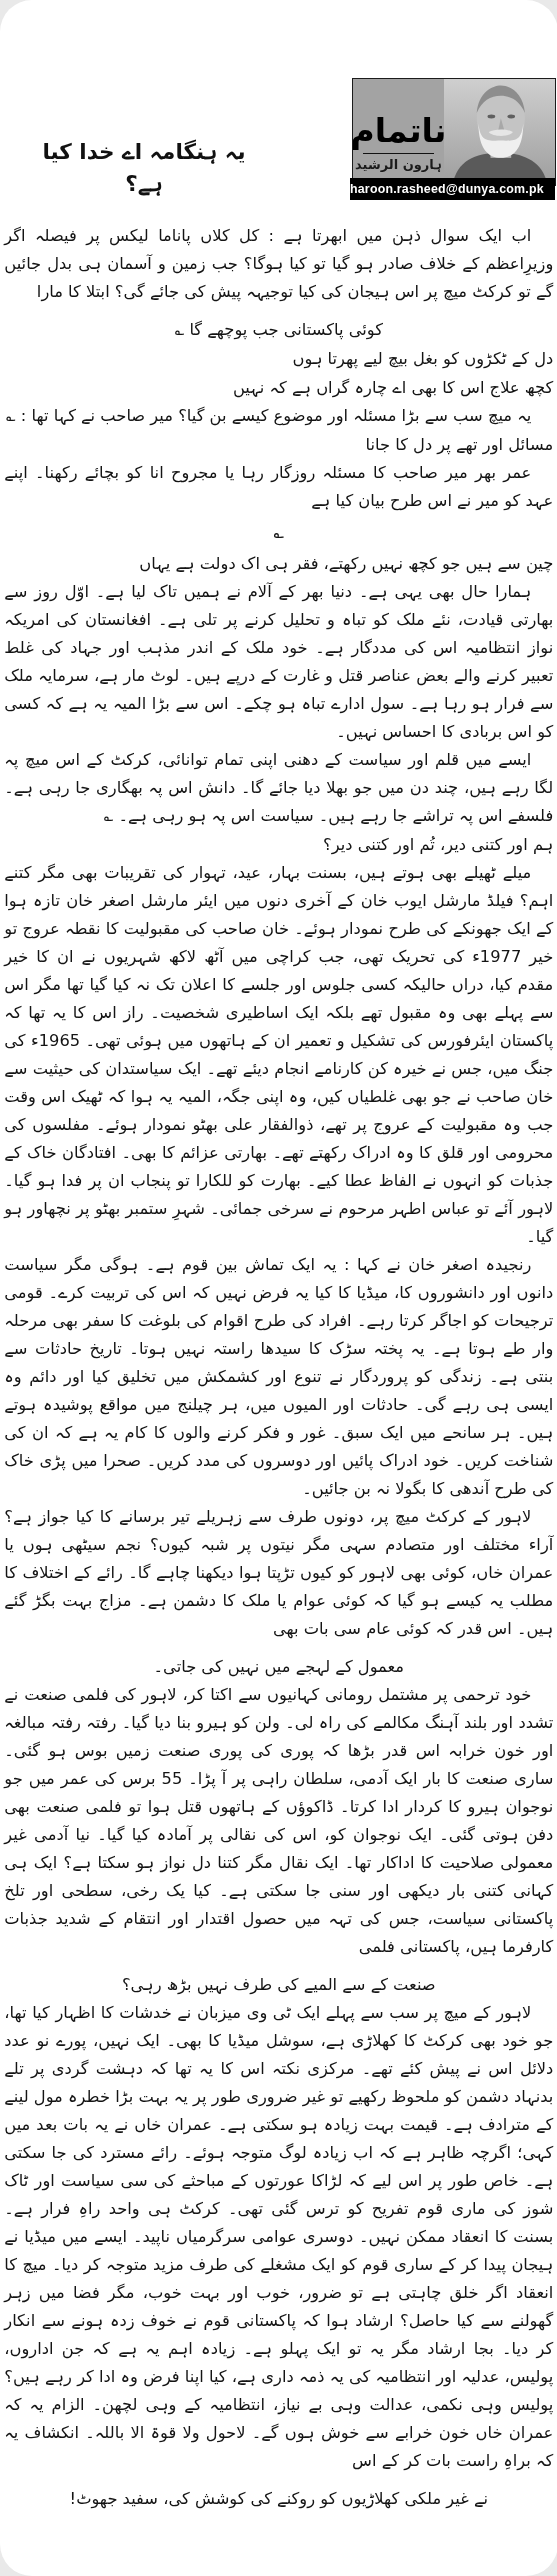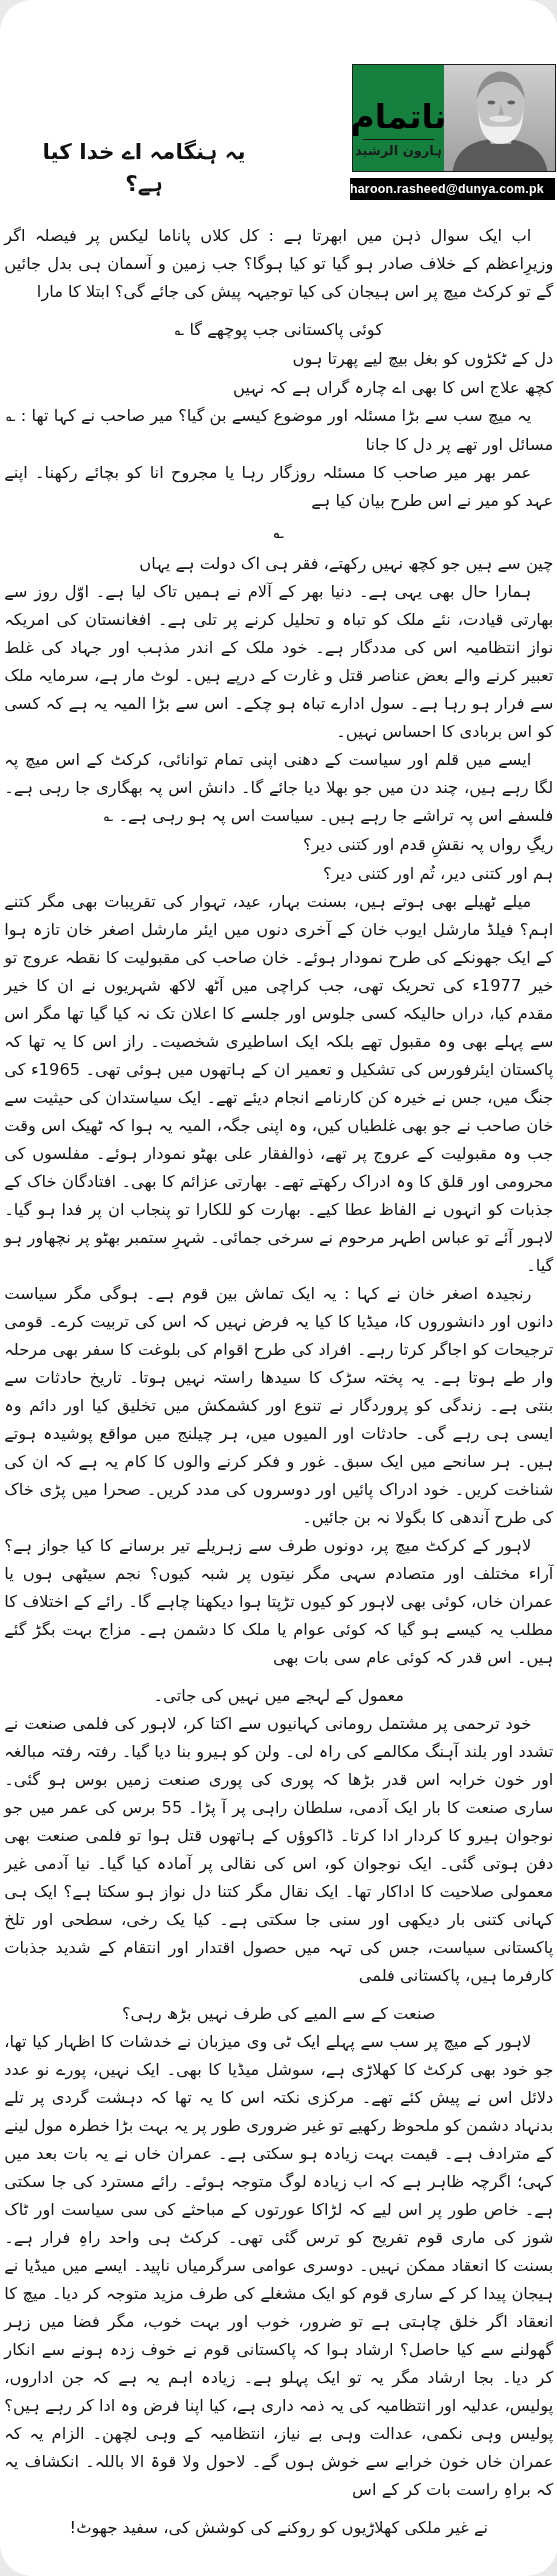--- a/index.html
+++ b/index.html
@@ -9,22 +9,22 @@
     font-family:"DejaVu Sans",sans-serif;
     border-radius:32px;
   }
   
   .headline{
     position:absolute;left:41px;top:136px;width:206px;
     direction:rtl;text-align:center;
     font-size:21.5px;font-weight:bold;line-height:1.5;color:#111;
   }
   .author-box{
-    position:absolute;left:352px;top:64px;width:202px;height:106px;
-    border:1.7px solid #1c1c1c;background:#15803d;
+    position:absolute;left:352px;top:78px;width:202px;height:106px;
+    border:1.7px solid #1c1c1c;background:#a3a3a3;
     display:flex;flex-direction:row;overflow:hidden;
   }
   .title-cell{
     width:45%;display:flex;flex-direction:column;align-items:center;justify-content:center;
     padding-top:22px;
   }
   .column-title{
     direction:rtl;font-size:33px;font-weight:bold;color:#000;line-height:1.05;
     letter-spacing:-0.9px;
   }
@@ -100,21 +100,20 @@
       <p class="blk short-end">کوئی پاکستانی جب پوچھے گا ؎</p>
       <p class="blk verse">دل کے ٹکڑوں کو بغل بیچ لیے پھرتا ہوں</p>
       <p class="blk verse">کچھ علاج اس کا بھی اے چارہ گراں ہے کہ نہیں</p>
       <p class="blk para">یہ میچ سب سے بڑا مسئلہ اور موضوع کیسے بن گیا؟ میر صاحب نے کہا تھا : ؎</p>
       <p class="blk verse">مسائل اور تھے پر دل کا جانا</p>
       <p class="blk para">عمر بھر میر صاحب کا مسئلہ روزگار رہا یا مجروح انا کو بچائے رکھنا۔ اپنے عہد کو میر نے اس طرح بیان کیا ہے</p>
       <p class="blk marker">؎</p>
       <p class="blk verse">چین سے ہیں جو کچھ نہیں رکھتے، فقر ہی اک دولت ہے یہاں</p>
       <p class="blk para">ہمارا حال بھی یہی ہے۔ دنیا بھر کے آلام نے ہمیں تاک لیا ہے۔ اوّل روز سے بھارتی قیادت، نئے ملک کو تباہ و تحلیل کرنے پر تلی ہے۔ افغانستان کی امریکہ نواز انتظامیہ اس کی مددگار ہے۔ خود ملک کے اندر مذہب اور جہاد کی غلط تعبیر کرنے والے بعض عناصر قتل و غارت کے درپے ہیں۔ لوٹ مار ہے، سرمایہ ملک سے فرار ہو رہا ہے۔ سول ادارے تباہ ہو چکے۔ اس سے بڑا المیہ یہ ہے کہ کسی کو اس بربادی کا احساس نہیں۔</p>
       <p class="blk para">ایسے میں قلم اور سیاست کے دھنی اپنی تمام توانائی، کرکٹ کے اس میچ پہ لگا رہے ہیں، چند دن میں جو بھلا دیا جائے گا۔ دانش اس پہ بھگاری جا رہی ہے۔ فلسفے اس پہ تراشے جا رہے ہیں۔ سیاست اس پہ ہو رہی ہے۔ ؎</p>
-      <p class="blk verse">ریگِ رواں پہ نقشِ قدم اور کتنی دیر؟</p>
       <p class="blk verse">ہم اور کتنی دیر، تُم اور کتنی دیر؟</p>
       <p class="blk para">میلے ٹھیلے بھی ہوتے ہیں، بسنت بہار، عید، تہوار کی تقریبات بھی مگر کتنے اہم؟ فیلڈ مارشل ایوب خان کے آخری دنوں میں ایئر مارشل اصغر خان تازہ ہوا کے ایک جھونکے کی طرح نمودار ہوئے۔ خان صاحب کی مقبولیت کا نقطہ عروج تو خیر 1977ء کی تحریک تھی، جب کراچی میں آٹھ لاکھ شہریوں نے ان کا خیر مقدم کیا، دراں حالیکہ کسی جلوس اور جلسے کا اعلان تک نہ کیا گیا تھا مگر اس سے پہلے بھی وہ مقبول تھے بلکہ ایک اساطیری شخصیت۔ راز اس کا یہ تھا کہ پاکستان ایئرفورس کی تشکیل و تعمیر ان کے ہاتھوں میں ہوئی تھی۔ 1965ء کی جنگ میں، جس نے خیرہ کن کارنامے انجام دیئے تھے۔ ایک سیاستدان کی حیثیت سے خان صاحب نے جو بھی غلطیاں کیں، وہ اپنی جگہ، المیہ یہ ہوا کہ ٹھیک اس وقت جب وہ مقبولیت کے عروج پر تھے، ذوالفقار علی بھٹو نمودار ہوئے۔ مفلسوں کی محرومی اور قلق کا وہ ادراک رکھتے تھے۔ بھارتی عزائم کا بھی۔ افتادگان خاک کے جذبات کو انہوں نے الفاظ عطا کیے۔ بھارت کو للکارا تو پنجاب ان پر فدا ہو گیا۔ لاہور آئے تو عباس اطہر مرحوم نے سرخی جمائی۔ شہرِ ستمبر بھٹو پر نچھاور ہو گیا۔</p>
       <p class="blk para">رنجیدہ اصغر خان نے کہا : یہ ایک تماش بین قوم ہے۔ ہوگی مگر سیاست دانوں اور دانشوروں کا، میڈیا کا کیا یہ فرض نہیں کہ اس کی تربیت کرے۔ قومی ترجیحات کو اجاگر کرتا رہے۔ افراد کی طرح اقوام کی بلوغت کا سفر بھی مرحلہ وار طے ہوتا ہے۔ یہ پختہ سڑک کا سیدھا راستہ نہیں ہوتا۔ تاریخ حادثات سے بنتی ہے۔ زندگی کو پروردگار نے تنوع اور کشمکش میں تخلیق کیا اور دائم وہ ایسی ہی رہے گی۔ حادثات اور المیوں میں، ہر چیلنج میں مواقع پوشیدہ ہوتے ہیں۔ ہر سانحے میں ایک سبق۔ غور و فکر کرنے والوں کا کام یہ ہے کہ ان کی شناخت کریں۔ خود ادراک پائیں اور دوسروں کی مدد کریں۔ صحرا میں پڑی خاک کی طرح آندھی کا بگولا نہ بن جائیں۔</p>
       <p class="blk para">لاہور کے کرکٹ میچ پر، دونوں طرف سے زہریلے تیر برسانے کا کیا جواز ہے؟ آراء مختلف اور متصادم سہی مگر نیتوں پر شبہ کیوں؟ نجم سیٹھی ہوں یا عمران خاں، کوئی بھی لاہور کو کیوں تڑپتا ہوا دیکھنا چاہے گا۔ رائے کے اختلاف کا مطلب یہ کیسے ہو گیا کہ کوئی عوام یا ملک کا دشمن ہے۔ مزاج بہت بگڑ گئے ہیں۔ اس قدر کہ کوئی عام سی بات بھی</p>
       <p class="blk short-end">معمول کے لہجے میں نہیں کی جاتی۔</p>
       <p class="blk para">خود ترحمی پر مشتمل رومانی کہانیوں سے اکتا کر، لاہور کی فلمی صنعت نے تشدد اور بلند آہنگ مکالمے کی راہ لی۔ ولن کو ہیرو بنا دیا گیا۔ رفتہ رفتہ مبالغہ اور خون خرابہ اس قدر بڑھا کہ پوری کی پوری صنعت زمیں بوس ہو گئی۔ ساری صنعت کا بار ایک آدمی، سلطان راہی پر آ پڑا۔ 55 برس کی عمر میں جو نوجوان ہیرو کا کردار ادا کرتا۔ ڈاکوؤں کے ہاتھوں قتل ہوا تو فلمی صنعت بھی دفن ہوتی گئی۔ ایک نوجوان کو، اس کی نقالی پر آمادہ کیا گیا۔ نیا آدمی غیر معمولی صلاحیت کا اداکار تھا۔ ایک نقال مگر کتنا دل نواز ہو سکتا ہے؟ ایک ہی کہانی کتنی بار دیکھی اور سنی جا سکتی ہے۔ کیا یک رخی، سطحی اور تلخ پاکستانی سیاست، جس کی تہہ میں حصول اقتدار اور انتقام کے شدید جذبات کارفرما ہیں، پاکستانی فلمی</p>
       <p class="blk short-end">صنعت کے سے المیے کی طرف نہیں بڑھ رہی؟</p>
       <p class="blk para">لاہور کے میچ پر سب سے پہلے ایک ٹی وی میزبان نے خدشات کا اظہار کیا تھا، جو خود بھی کرکٹ کا کھلاڑی ہے، سوشل میڈیا کا بھی۔ ایک نہیں، پورے نو عدد دلائل اس نے پیش کئے تھے۔ مرکزی نکتہ اس کا یہ تھا کہ دہشت گردی پر تلے بدنہاد دشمن کو ملحوظ رکھیے تو غیر ضروری طور پر یہ بہت بڑا خطرہ مول لینے کے مترادف ہے۔ قیمت بہت زیادہ ہو سکتی ہے۔ عمران خاں نے یہ بات بعد میں کہی؛ اگرچہ ظاہر ہے کہ اب زیادہ لوگ متوجہ ہوئے۔ رائے مسترد کی جا سکتی ہے۔ خاص طور پر اس لیے کہ لڑاکا عورتوں کے مباحثے کی سی سیاست اور ٹاک شوز کی ماری قوم تفریح کو ترس گئی تھی۔ کرکٹ ہی واحد راہِ فرار ہے۔ بسنت کا انعقاد ممکن نہیں۔ دوسری عوامی سرگرمیاں ناپید۔ ایسے میں میڈیا نے ہیجان پیدا کر کے ساری قوم کو ایک مشغلے کی طرف مزید متوجہ کر دیا۔ میچ کا انعقاد اگر خلق چاہتی ہے تو ضرور، خوب اور بہت خوب، مگر فضا میں زہر گھولنے سے کیا حاصل؟ ارشاد ہوا کہ پاکستانی قوم نے خوف زدہ ہونے سے انکار کر دیا۔ بجا ارشاد مگر یہ تو ایک پہلو ہے۔ زیادہ اہم یہ ہے کہ جن اداروں، پولیس، عدلیہ اور انتظامیہ کی یہ ذمہ داری ہے، کیا اپنا فرض وہ ادا کر رہے ہیں؟ پولیس وہی نکمی، عدالت وہی بے نیاز، انتظامیہ کے وہی لچھن۔ الزام یہ کہ عمران خاں خون خرابے سے خوش ہوں گے۔ لاحول ولا قوۃ الا باللہ۔ انکشاف یہ کہ براہِ راست بات کر کے اس</p>
       <p class="blk short-end">نے غیر ملکی کھلاڑیوں کو روکنے کی کوشش کی، سفید جھوٹ!</p>
     </div>

